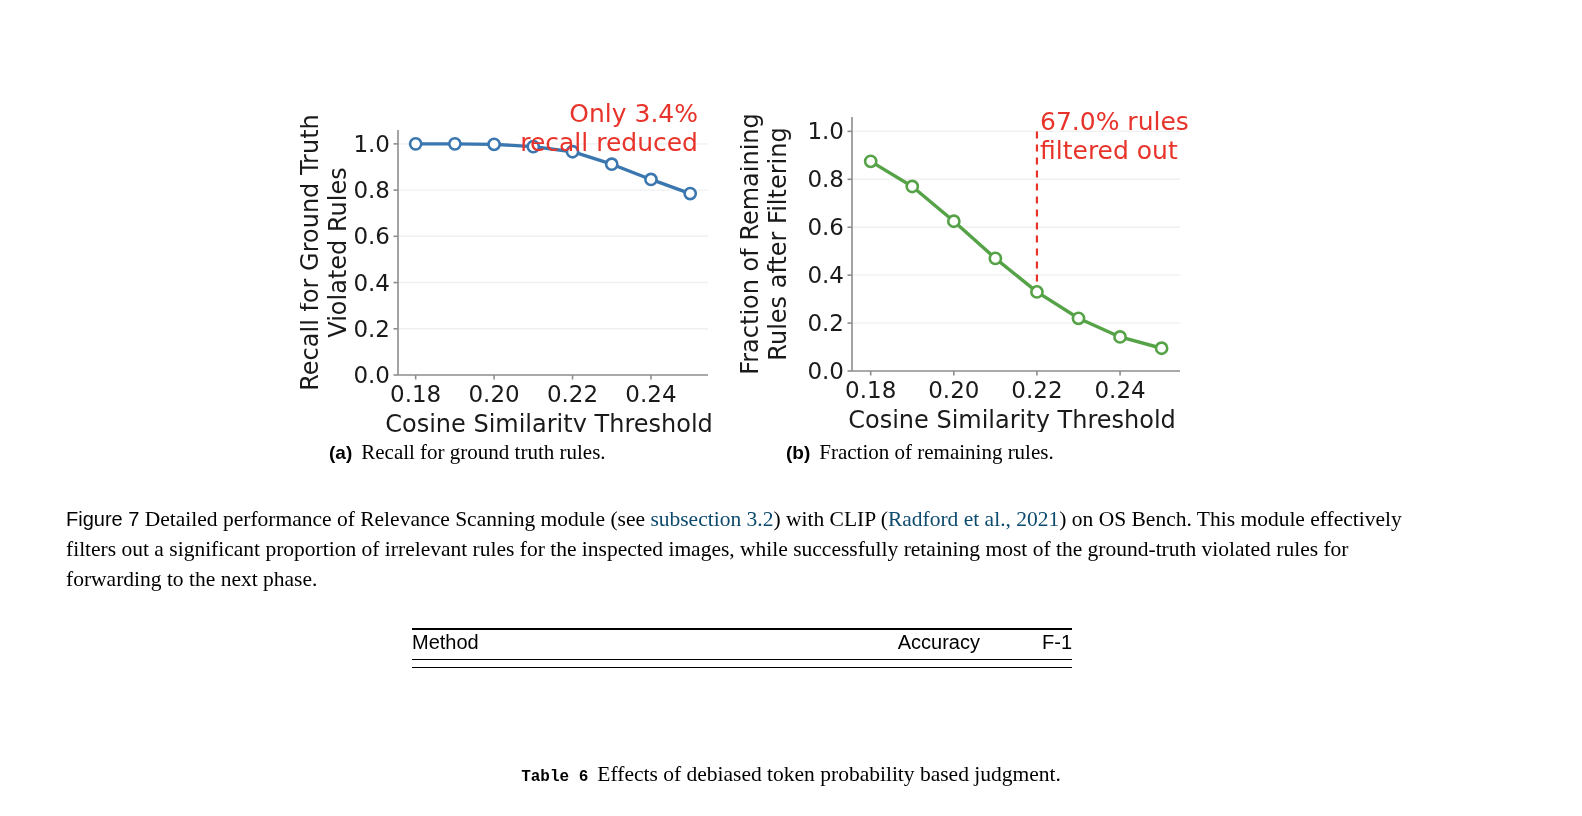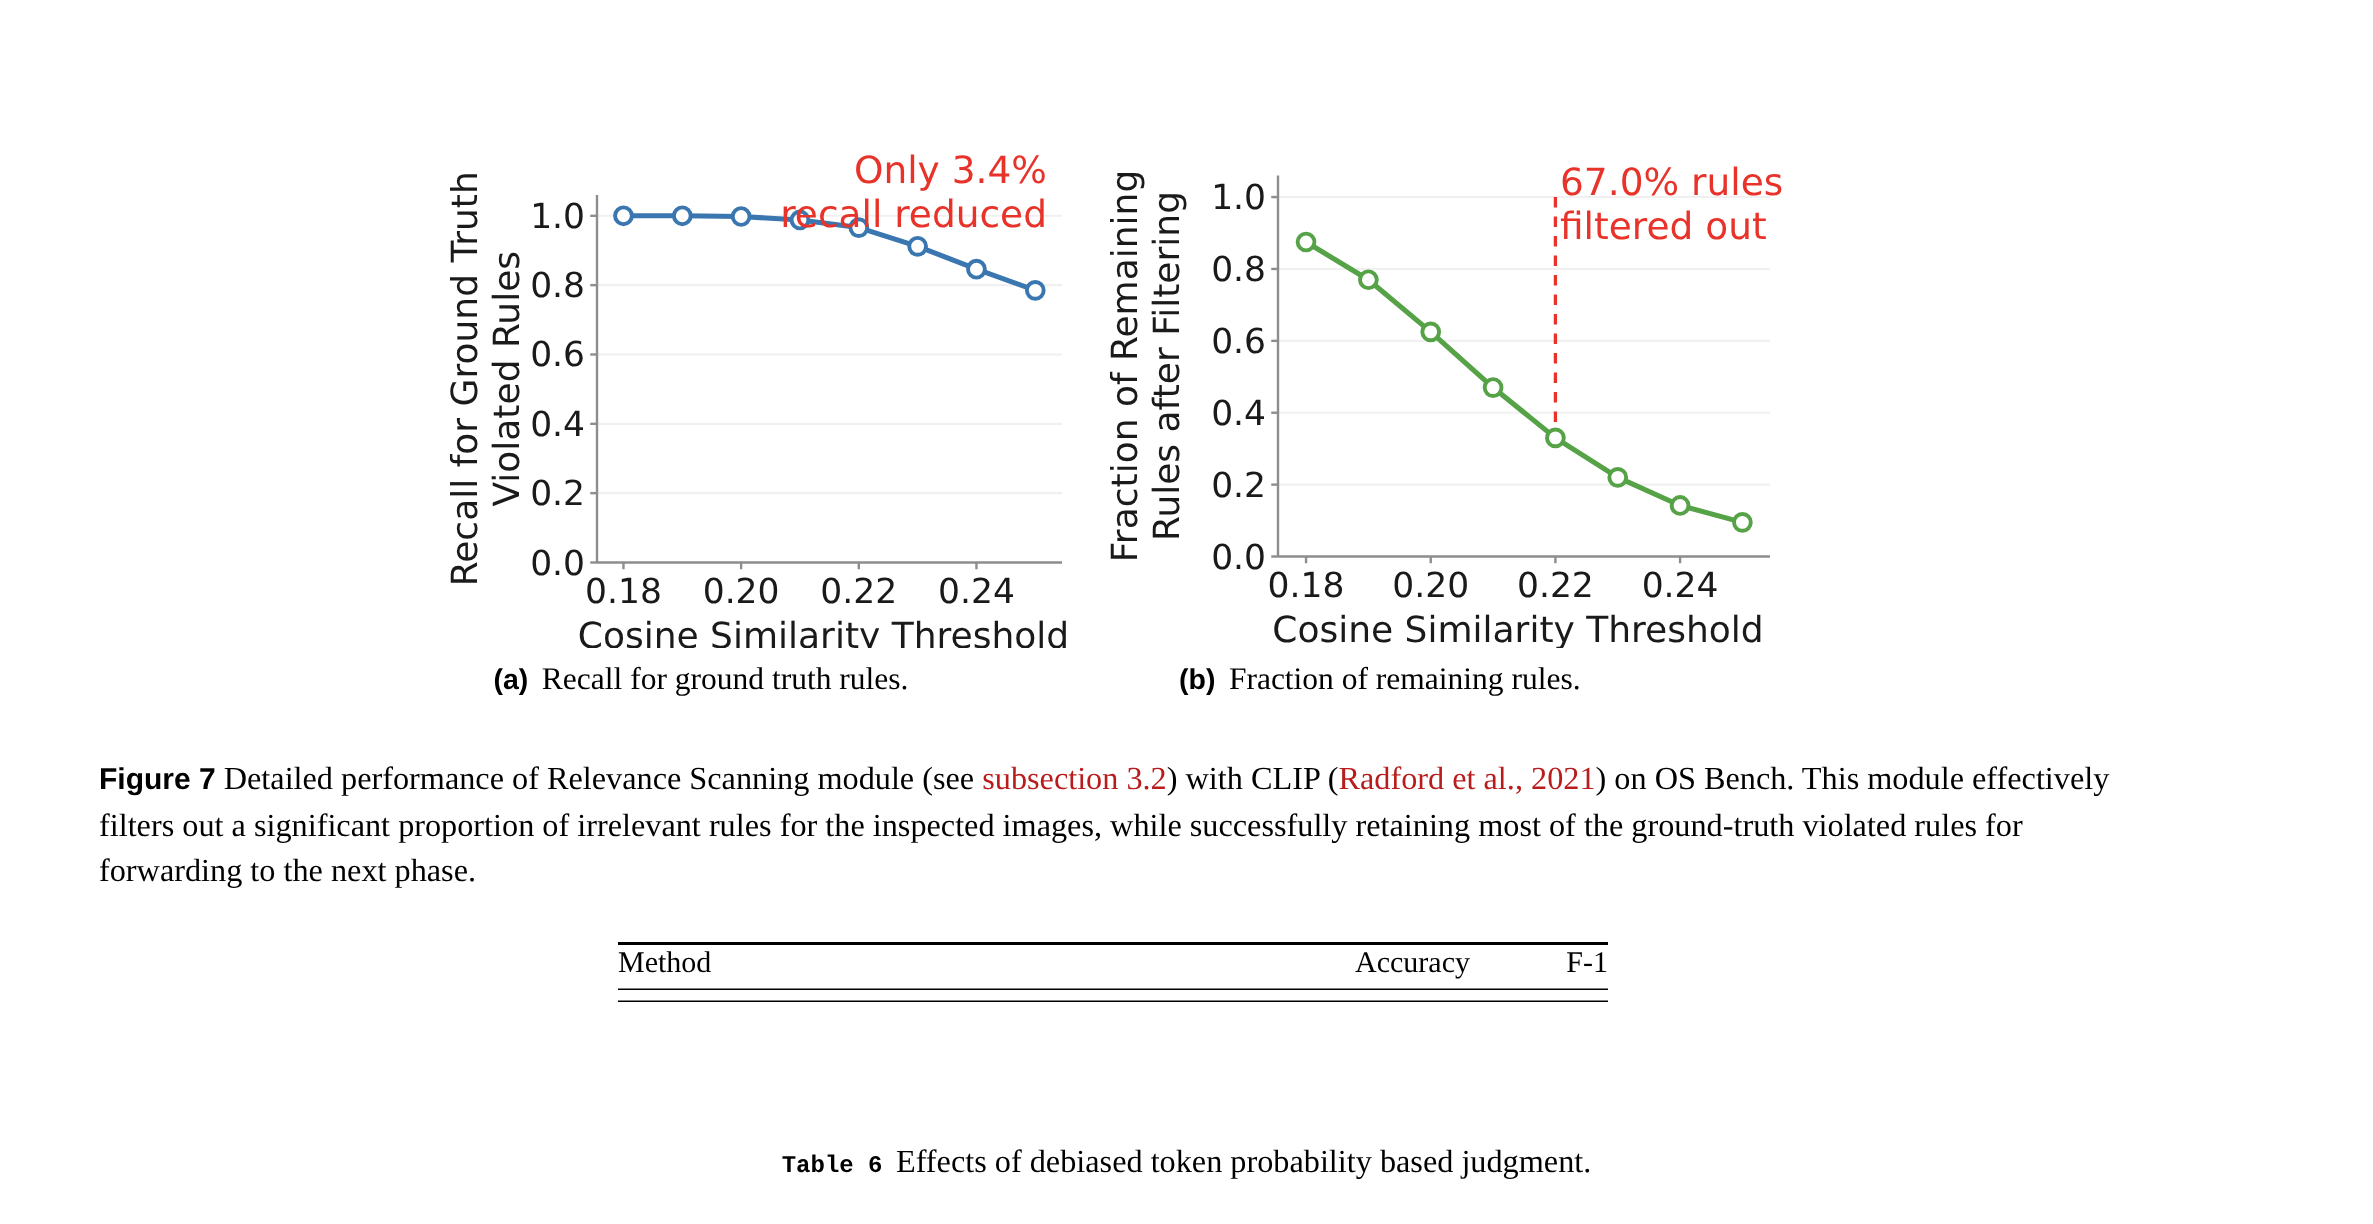--- a/index.html
+++ b/index.html
@@ -57,36 +57,36 @@
     top: 504px;
     width: 1360px;
     font-family: "Liberation Serif", serif;
     font-size: 21.5px;
     line-height: 30px;
     text-align: left;
     color: #000;
   }
   #figure-caption .cap-label {
     font-family: "Liberation Sans", sans-serif;
-    font-weight: bold;
+    font-weight: normal;
     font-size: 20px;
   }
-  .xref { color: #b91c1c; }
+  .xref { color: #0c4a6e; }
 
   
   #table-block {
     position: absolute;
     left: 412px;
     top: 628px;
     width: 660px;
   }
   table.paper-table {
     border-collapse: collapse;
     width: 660px;
-    font-family: Liberation Serif, serif;
+    font-family: Liberation Sans, sans-serif;
     font-size: 20px;
   }
   table.paper-table td, table.paper-table th {
     padding: 1px 0 1px 0;
     font-weight: normal;
     text-align: left;
     white-space: nowrap;
   }
   table.paper-table .num { text-align: right; }
   table.paper-table .col-acc { width: 110px; padding-right: 14px; }

